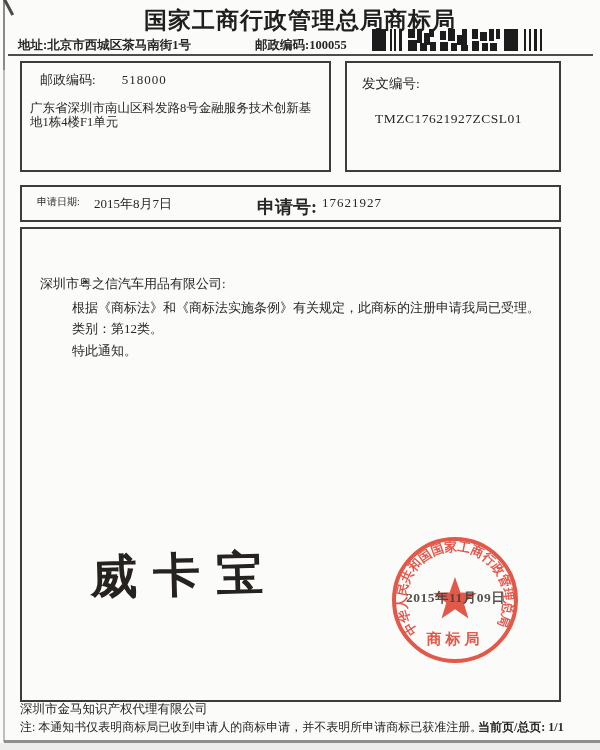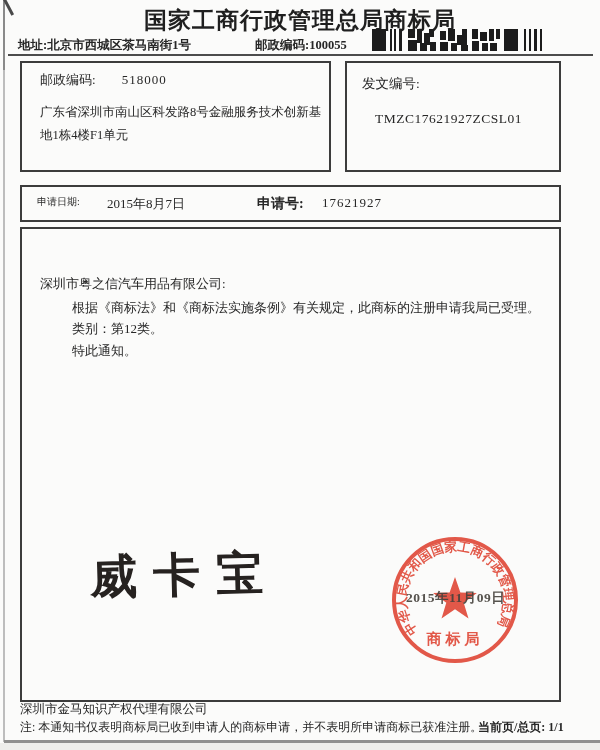--- a/index.html
+++ b/index.html
@@ -20,28 +20,28 @@
   .addr-label{left:18px;top:37px;font-size:12.5px;font-weight:600;}
   .postcode-label{left:255px;top:37px;font-size:12.5px;font-weight:600;}
   .barcode{left:372px;top:29px;}
   .header-rule{left:8px;top:54px;width:585px;height:2px;background:#4c4c4c;}
   
   .box{border:2px solid #3c3c3c;background:transparent;}
   .recipient-box{left:20px;top:61px;width:307px;height:107px;}
   .dispatch-box{left:345px;top:61px;width:212px;height:107px;}
   .postcode-row{left:18px;top:8px;font-size:13px;}
   .postcode-value{margin-left:26px;letter-spacing:1px;}
-  .recipient-address{left:18px;top:38px;width:282px;font-size:12.5px;line-height:23px;}
+  .recipient-address{left:8px;top:38px;width:282px;font-size:12.5px;line-height:14px;}
   .recipient-company{left:18px;top:80px;font-size:13px;}
   .dispatch-label{left:15px;top:12px;font-size:13.5px;}
   .dispatch-value{left:28px;top:48px;font-size:13.5px;letter-spacing:0.5px;}
   .app-box{left:20px;top:185px;width:537px;height:33px;}
   .app-date-label{left:15px;top:8px;font-size:10px;font-weight:400;}
-  .app-date-value{left:85px;top:8px;font-size:13px;font-family:Liberation Serif, serif;}
-  .app-no-label{left:235px;top:8px;font-size:14px;font-weight:600;}
+  .app-date-value{left:72px;top:8px;font-size:13px;font-family:Liberation Serif, serif;}
+  .app-no-label{left:235px;top:8px;font-size:18px;font-weight:600;}
   .app-no-value{left:300px;top:8px;font-size:13px;letter-spacing:1px;}
   
   .main-box{left:20px;top:227px;width:537px;height:471px;}
   .notice-title{left:0;top:12px;width:537px;text-align:center;font-size:18px;font-weight:600;letter-spacing:2px;color:#1d1d1d;}
   .salutation{left:18px;top:46px;font-size:13px;}
   .notice-body{left:50px;top:68px;width:470px;font-size:13px;line-height:22px;}
   .notice-category{left:50px;top:91px;font-size:13px;}
   .notice-closing{left:50px;top:113px;font-size:13px;}
   .trademark-name{
     left:68px;top:315px;font-size:47px;font-weight:bold;letter-spacing:16px;

